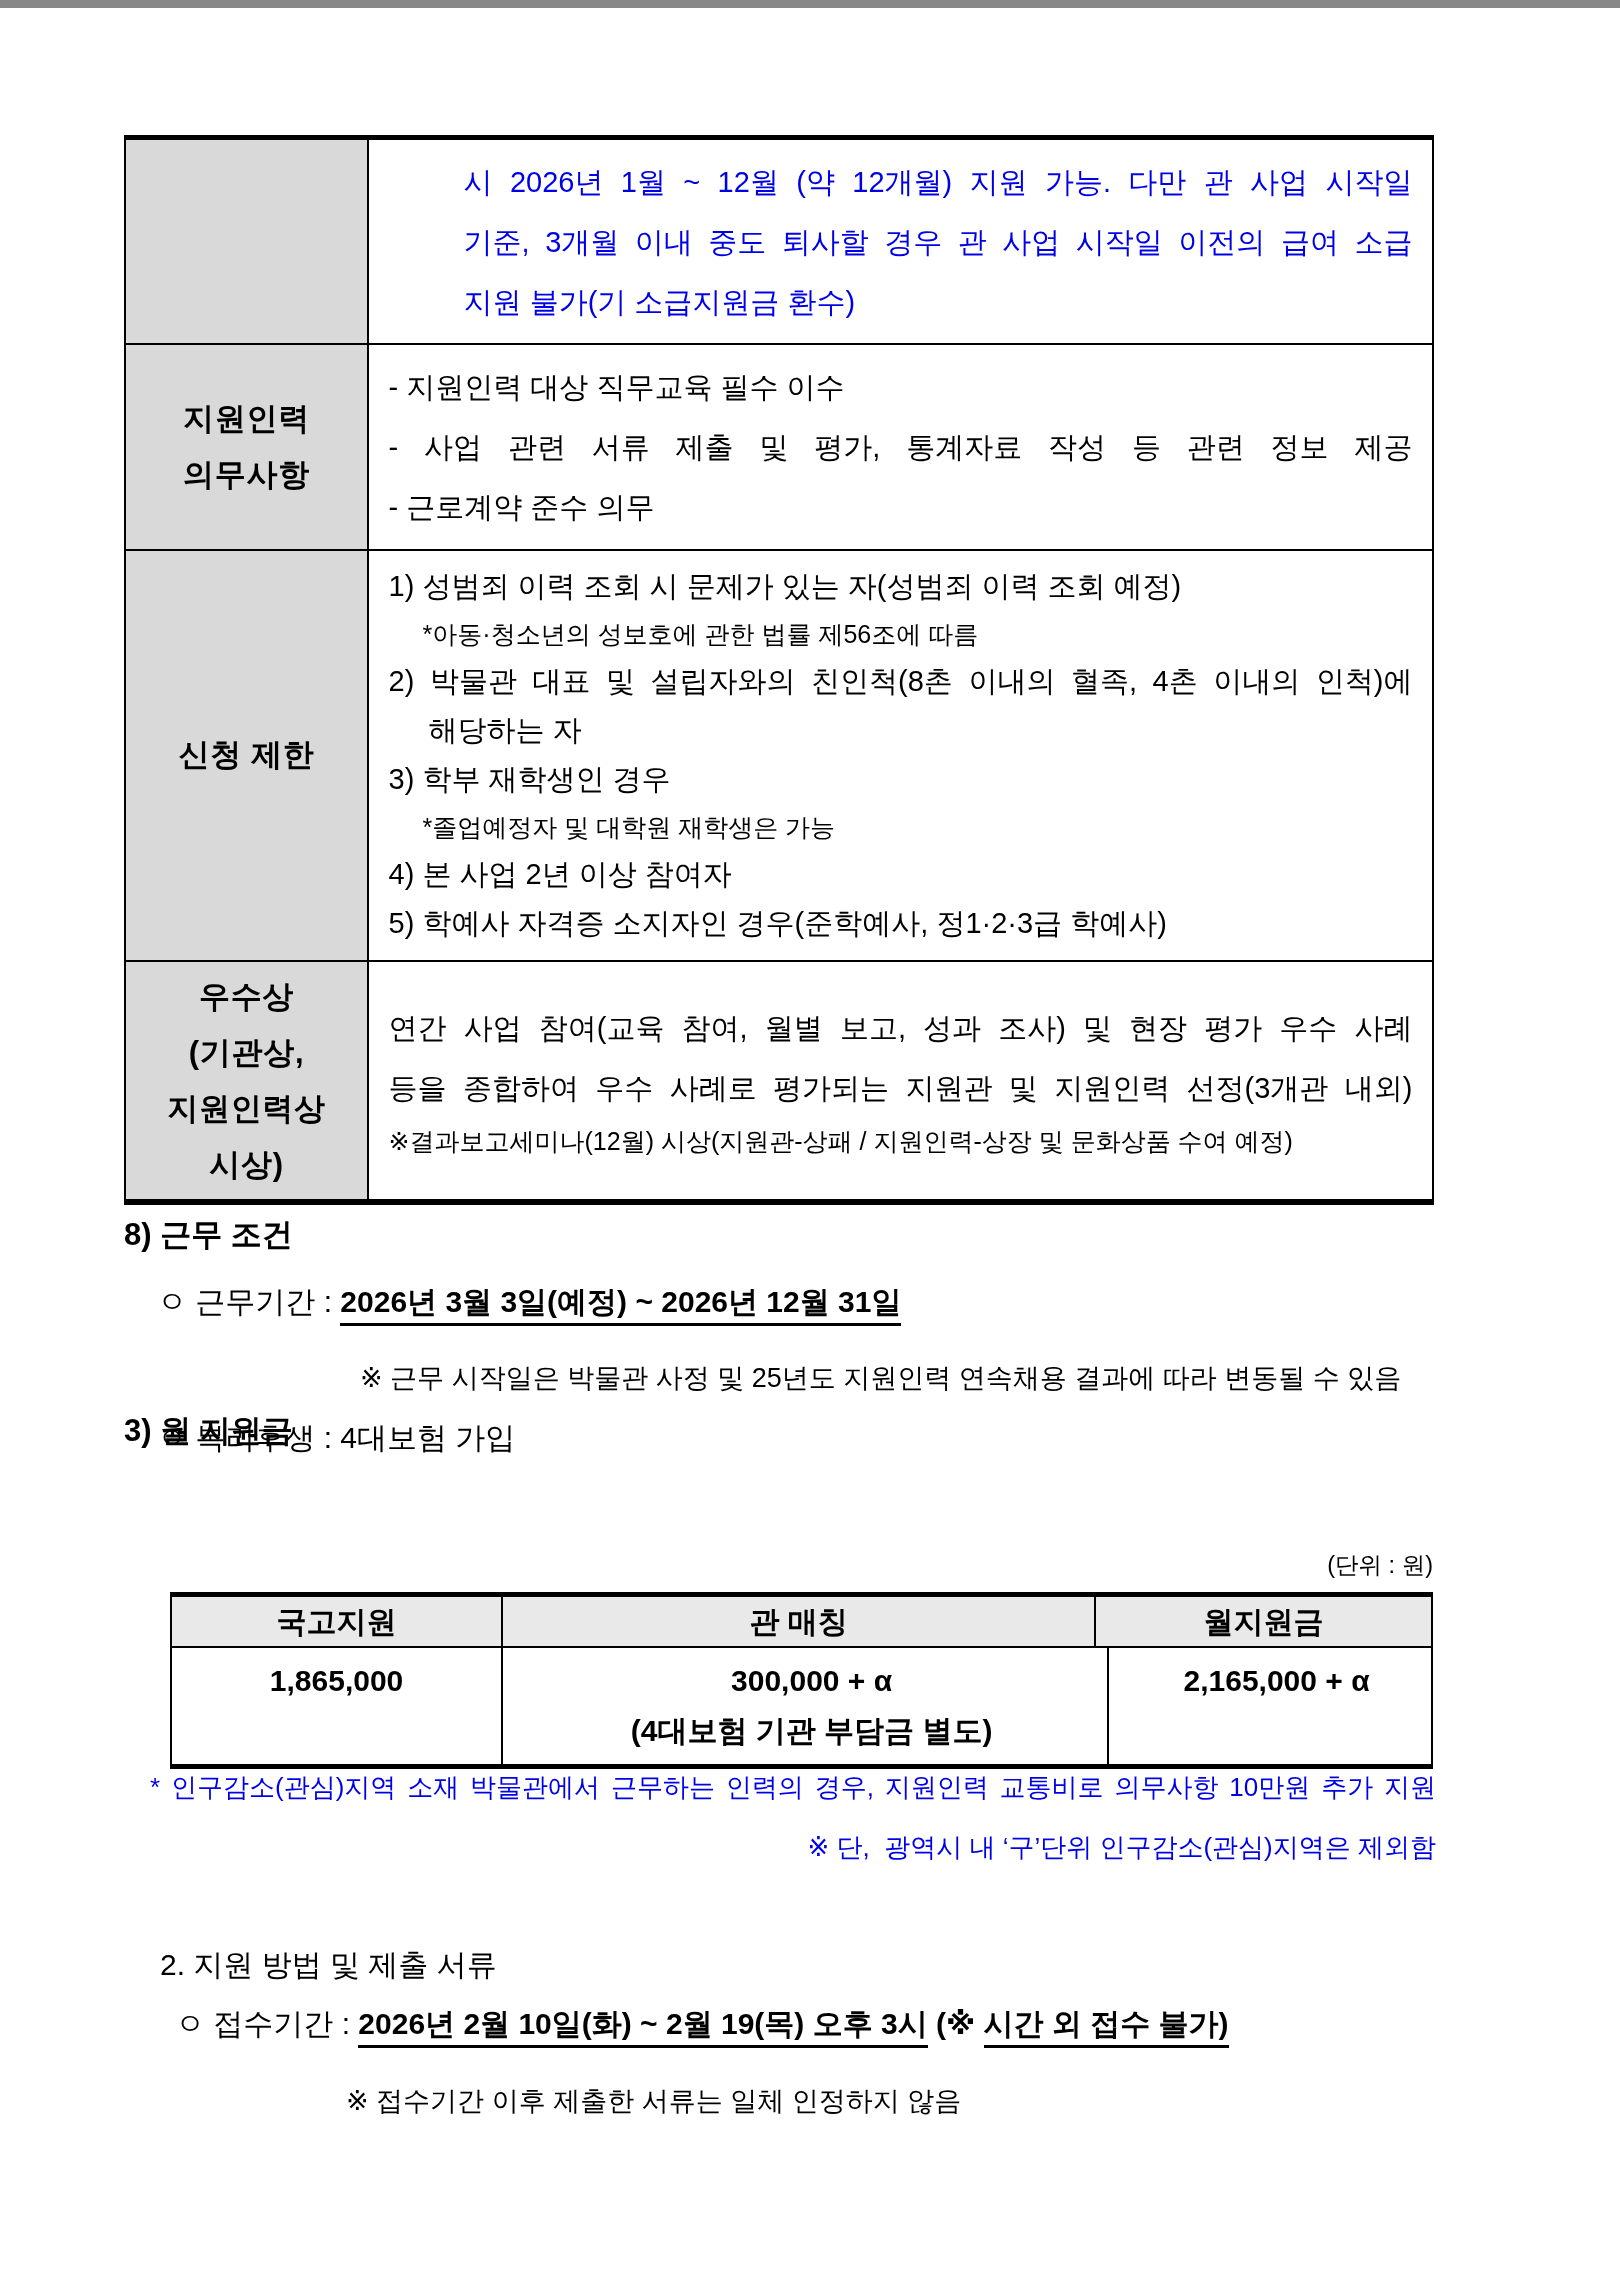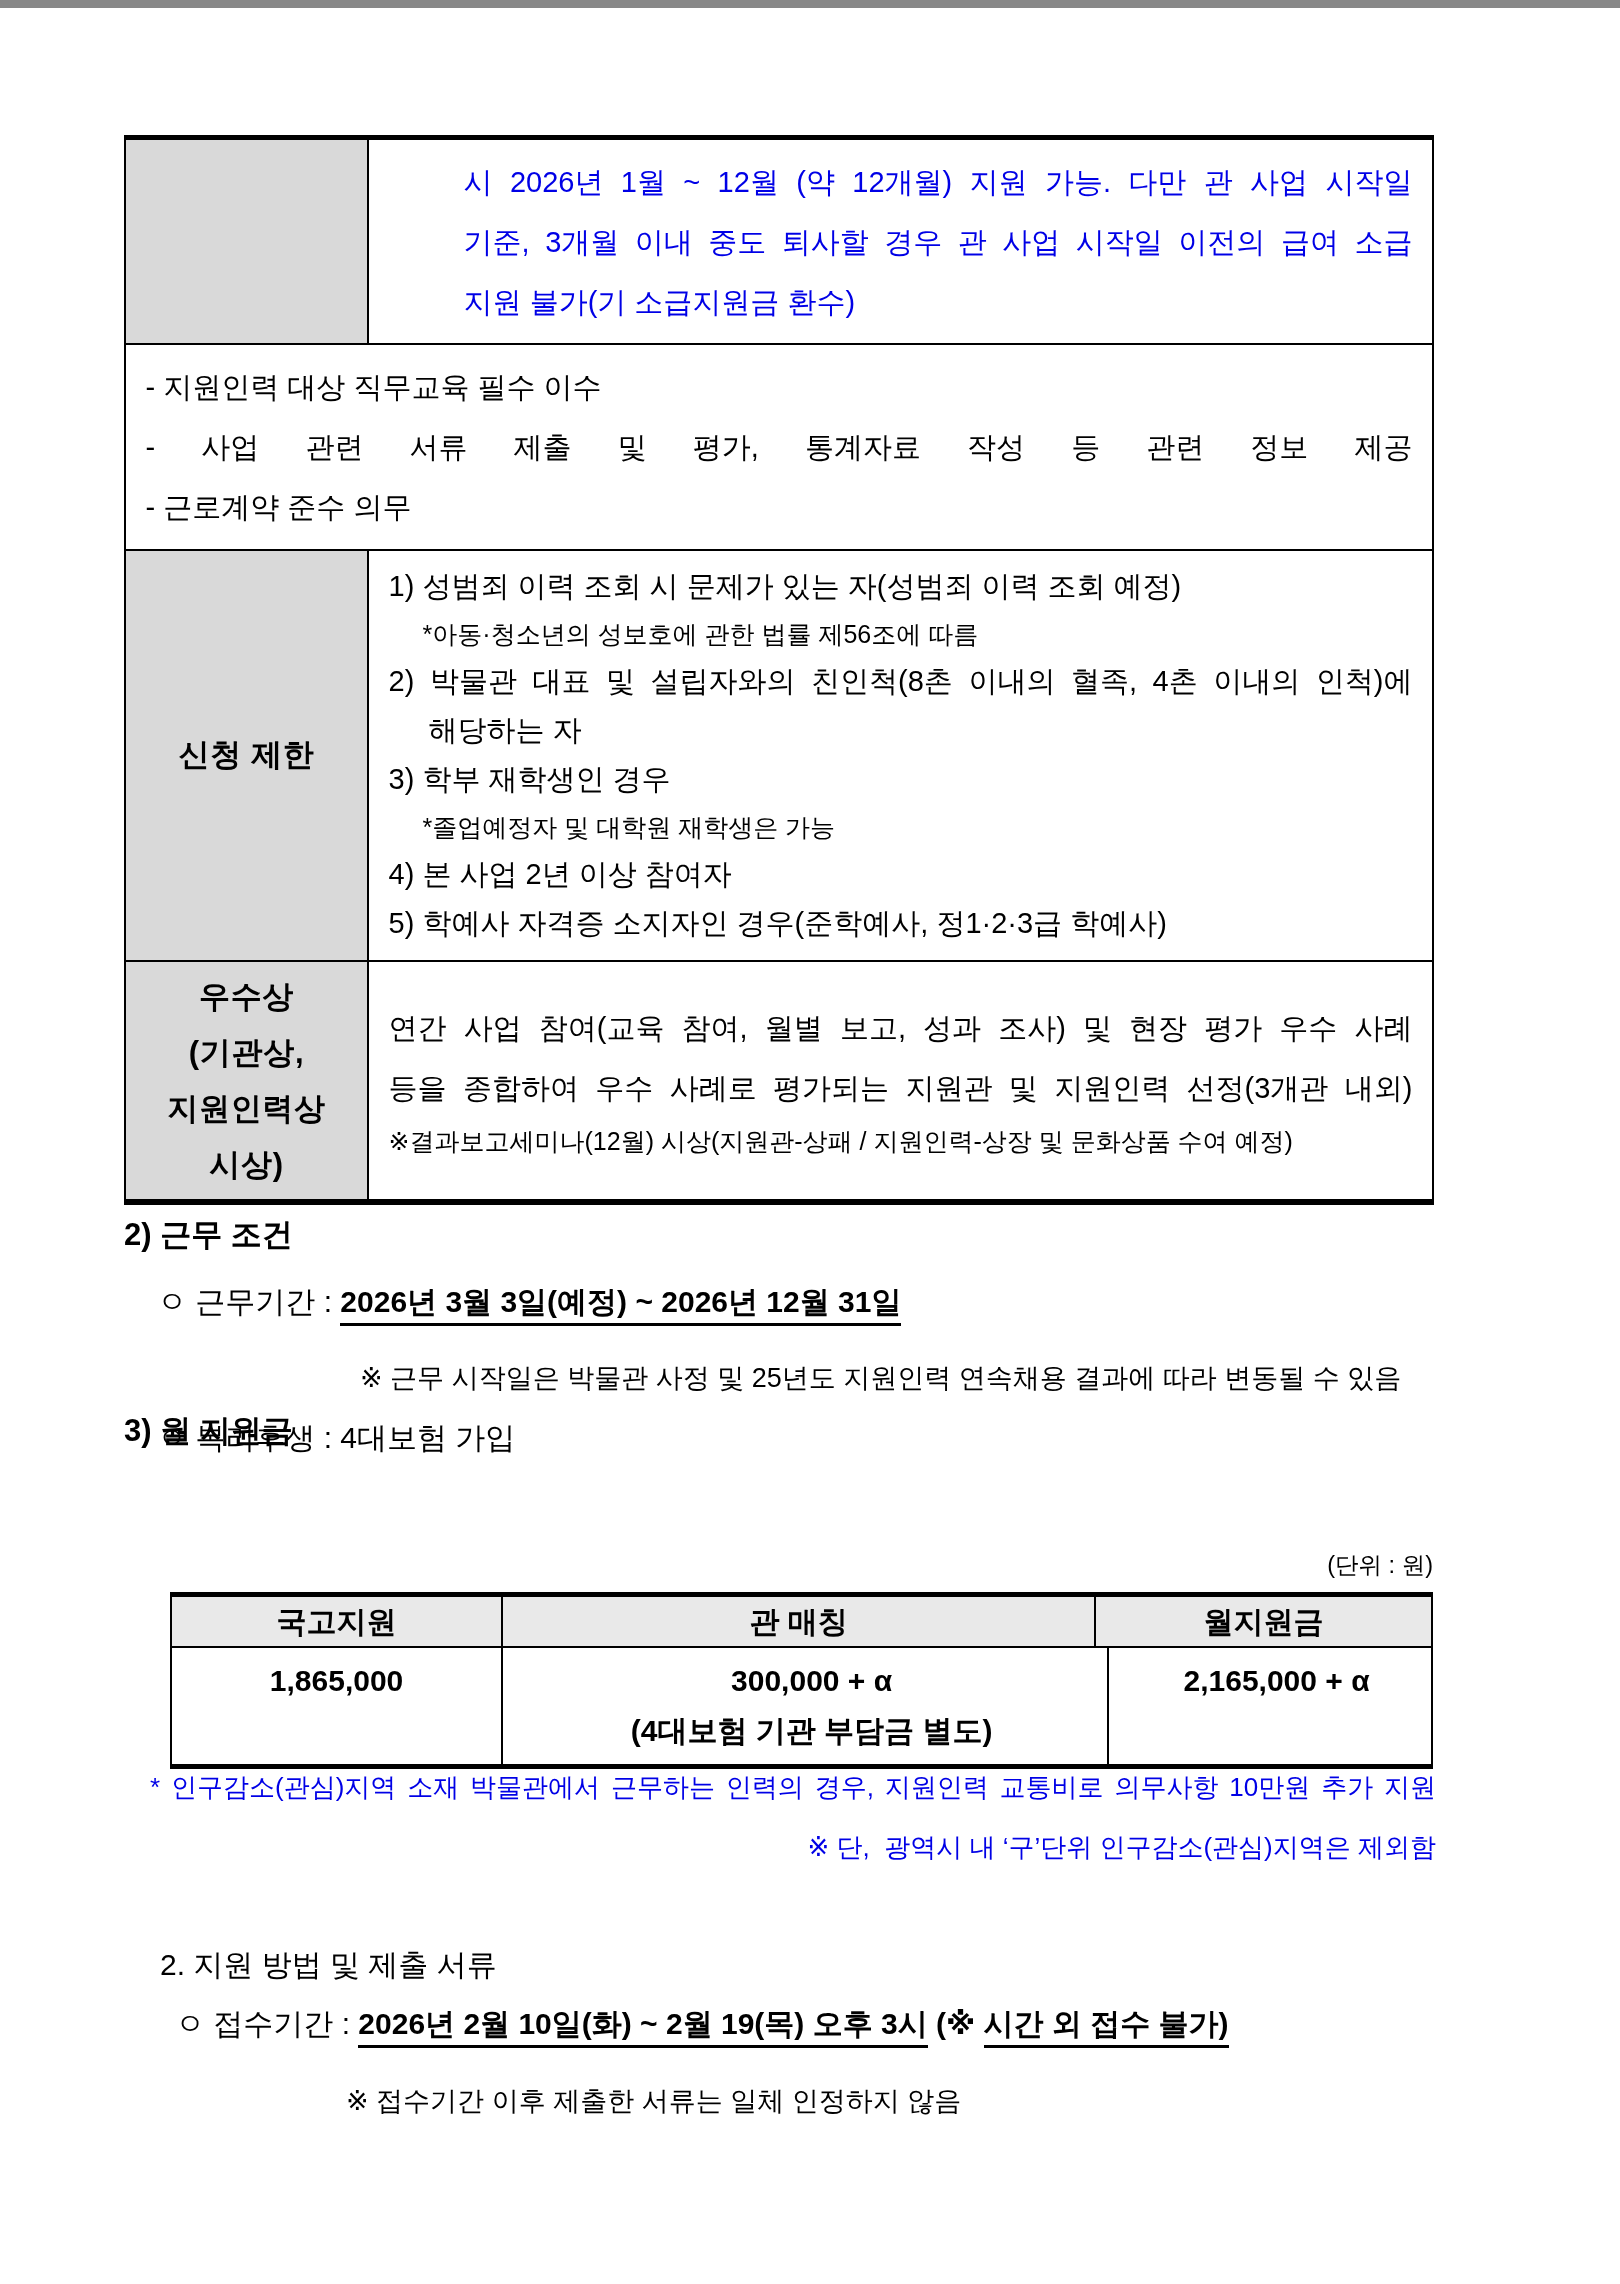--- a/index.html
+++ b/index.html
@@ -87,20 +87,24 @@
     <div class="t1-row">
       <div class="t1-label"></div>
       <div class="t1-body">
         <div class="ln blue indent fill">시 2026년 1월 ~ 12월 (약 12개월) 지원 가능. 다만 관 사업 시작일</div>
         <div class="ln blue indent fill">기준, 3개월 이내 중도 퇴사할 경우 관 사업 시작일 이전의 급여 소급</div>
         <div class="ln blue indent">지원 불가(기 소급지원금 환수)</div>
       </div>
     </div>
 
     <div class="t1-row">
+      <div class="t1-label">
+        <div class="label-line">지원인력</div>
+        <div class="label-line">의무사항</div>
+      </div>
       <div class="t1-body">
         <div class="ln">- 지원인력 대상 직무교육 필수 이수</div>
         <div class="ln fill">- 사업 관련 서류 제출 및 평가, 통계자료 작성 등 관련 정보 제공</div>
         <div class="ln">- 근로계약 준수 의무</div>
       </div>
     </div>
 
     <div class="t1-row">
       <div class="t1-label">
         <div class="label-line">신청 제한</div>
@@ -126,21 +130,21 @@
       </div>
       <div class="t1-body">
         <div class="ln fill">연간 사업 참여(교육 참여, 월별 보고, 성과 조사) 및 현장 평가 우수 사례</div>
         <div class="ln fill">등을 종합하여 우수 사례로 평가되는 지원관 및 지원인력 선정(3개관 내외)</div>
         <div class="ln small">※결과보고세미나(12월) 시상(지원관-상패 / 지원인력-상장 및 문화상품 수여 예정)</div>
       </div>
     </div>
 
   </div>
 
-  <div class="h-work">2) 근무 조건</div>
+  <div class="h-work">8) 근무 조건</div>
 
   <div class="work-period">
     <span>ㅇ 근무기간 : </span><span class="u-bold">2026년 3월 3일(예정) ~ 2026년 12월 31일</span>
   </div>
 
   <div class="work-note">※ 근무 시작일은 박물관 사정 및 25년도 지원인력 연속채용 결과에 따라 변동될 수 있음</div>
 
   <div class="work-welfare">ㅇ 복리후생 : 4대보험 가입</div>
 
   <div class="h-monthly">3) 월 지원금</div>

